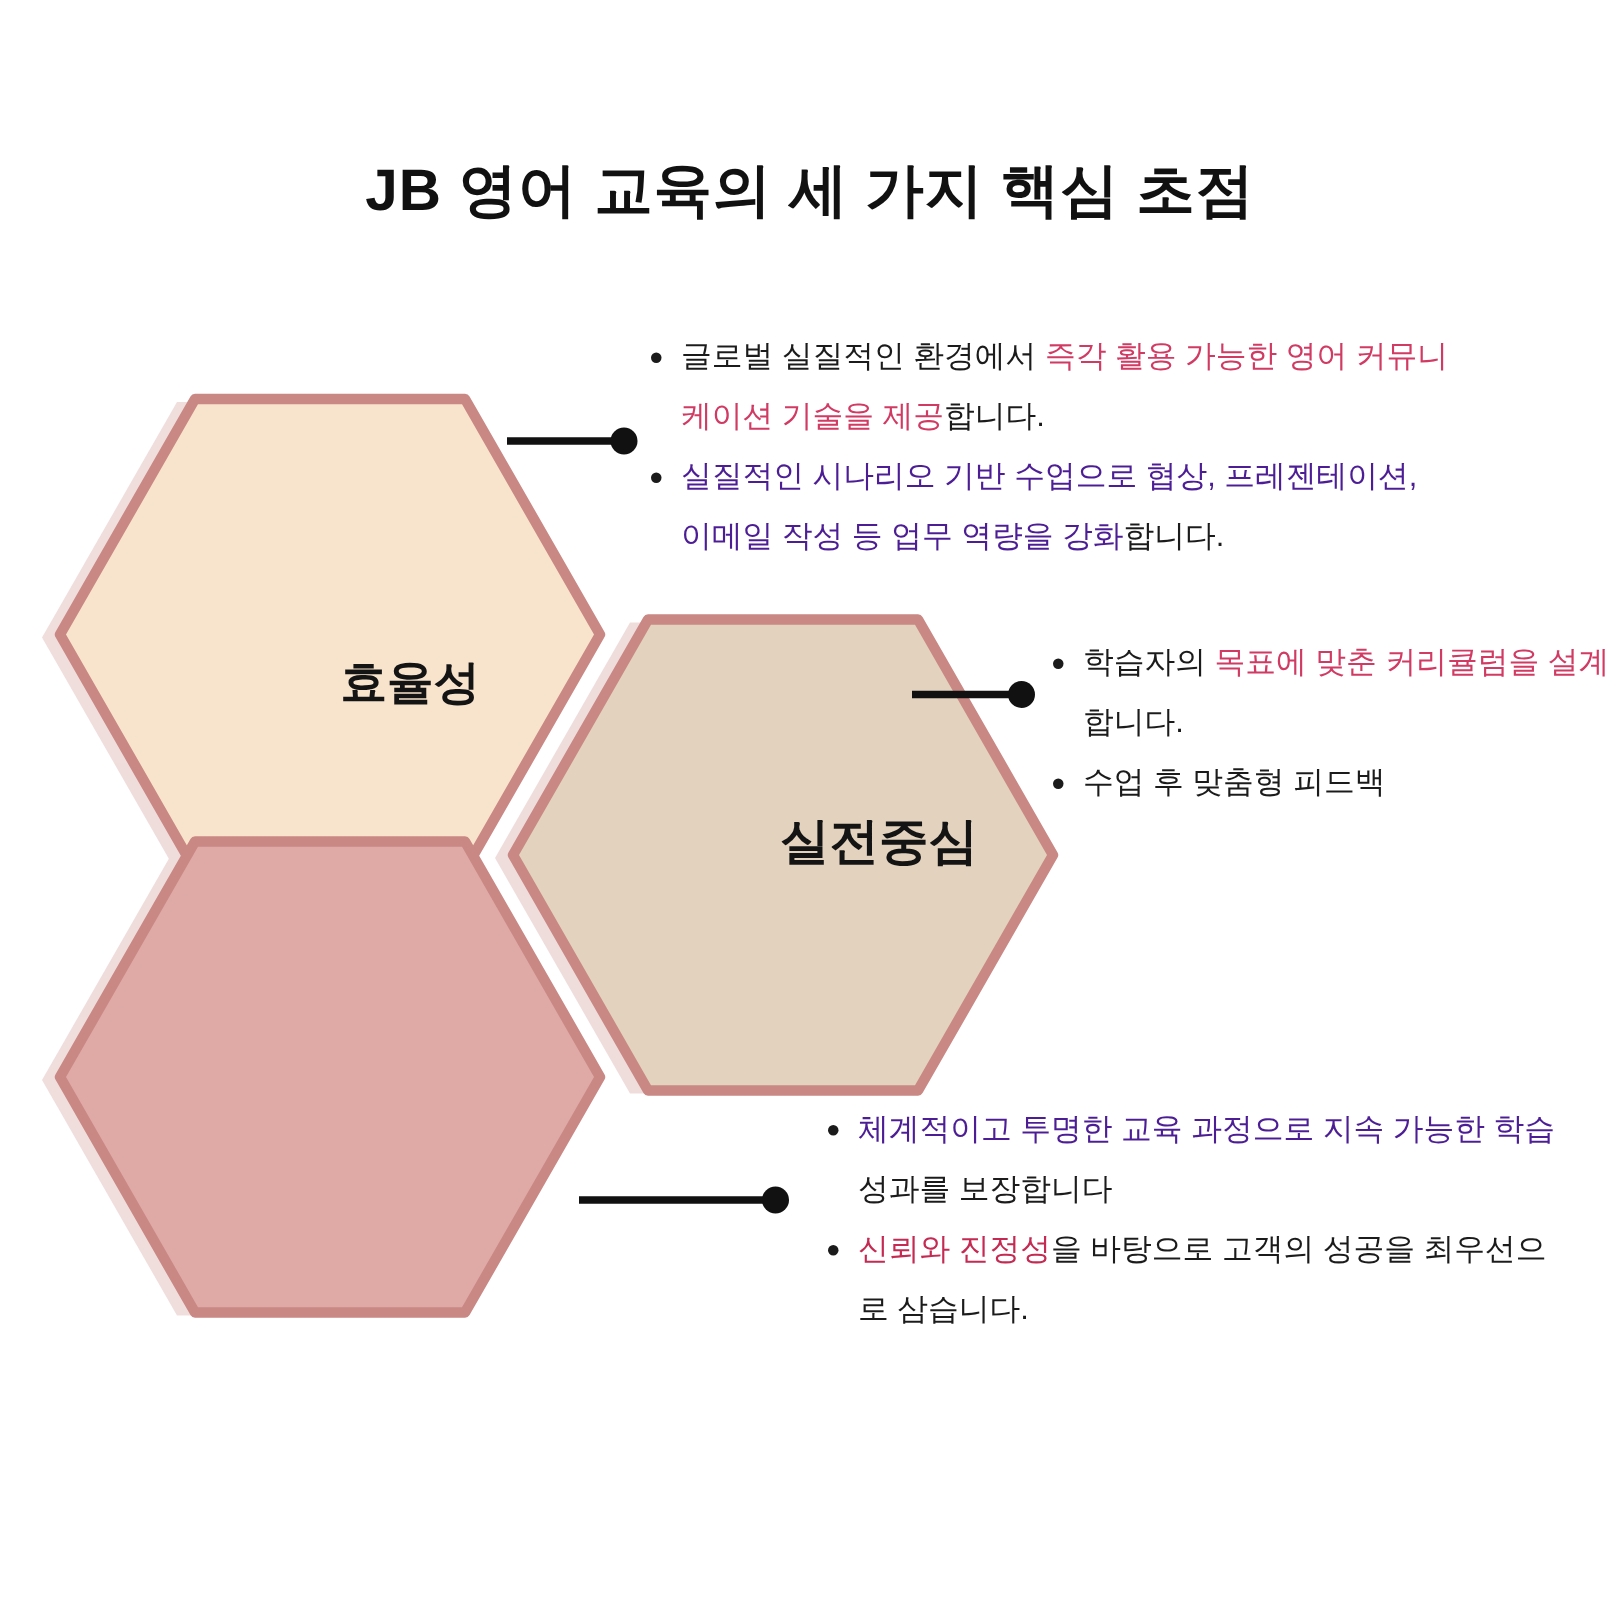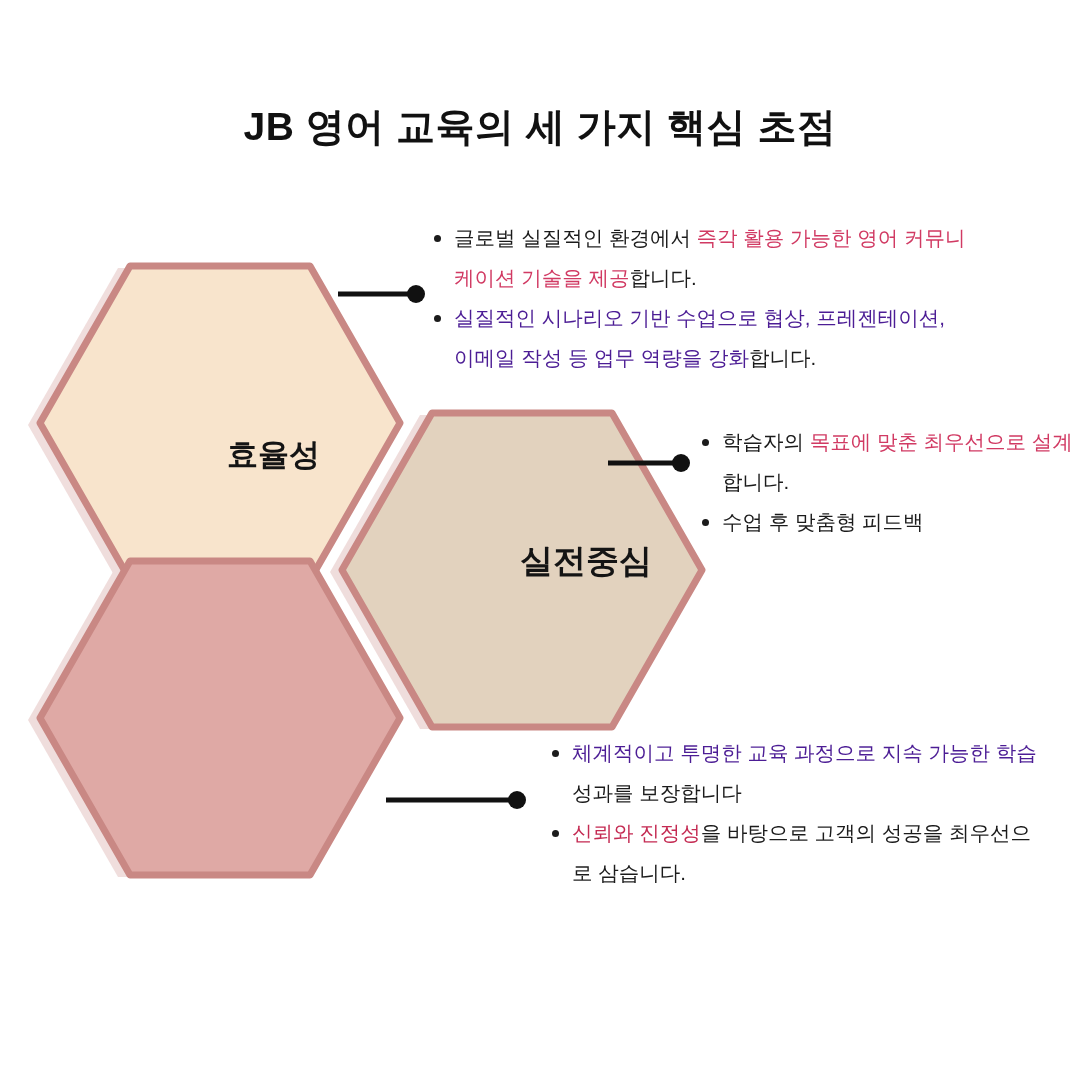--- a/index.html
+++ b/index.html
@@ -126,21 +126,21 @@
     <div>실전중심</div>
   </div>
 
 
   <div class="text-block" id="group-efficiency" style="left:430px; top:218px; width:540px;">
       <div class="bullet-row"><span class="dot"></span><span>글로벌 실질적인 환경에서 </span><span class="hl-pink">즉각 활용 가능한 영어 커뮤니케이션 기술을 제공</span><span>합니다.</span></div>
       <div class="bullet-row"><span class="dot"></span><span class="hl-blue">실질적인 시나리오 기반 수업으로 협상, 프레젠테이션, 이메일 작성 등 업무 역량을 강화</span><span>합니다.</span></div>
     </div>
 
   <div class="text-block" id="group-customized" style="left:698px; top:422px; width:378px;">
-      <div class="bullet-row"><span class="dot"></span><span>학습자의 </span><span class="hl-pink">목표에 맞춘  최우선으로 설계</span><span>합니다.</span></div>
+      <div class="bullet-row"><span class="dot"></span><span>학습자의 </span><span class="hl-pink">목표에 맞춘  커리큘럼을 설계</span><span>합니다.</span></div>
       <div class="bullet-row"><span class="dot"></span><span>수업 후 맞춤형 피드백</span></div>
     </div>
 
   <div class="text-block" id="group-philosophy" style="left:548px; top:733px; width:500px;">
       <div class="bullet-row"><span class="dot"></span><span class="hl-blue">체계적이고 투명한 교육 과정으로 지속 가능한 학습</span><span> 성과를 보장합니다</span></div>
       <div class="bullet-row"><span class="dot"></span><span class="hl-pink2">신뢰와 진정성</span><span>을 바탕으로 고객의 성공을 최우선으로 삼습니다.</span></div>
     </div>
 
 </div>
 

